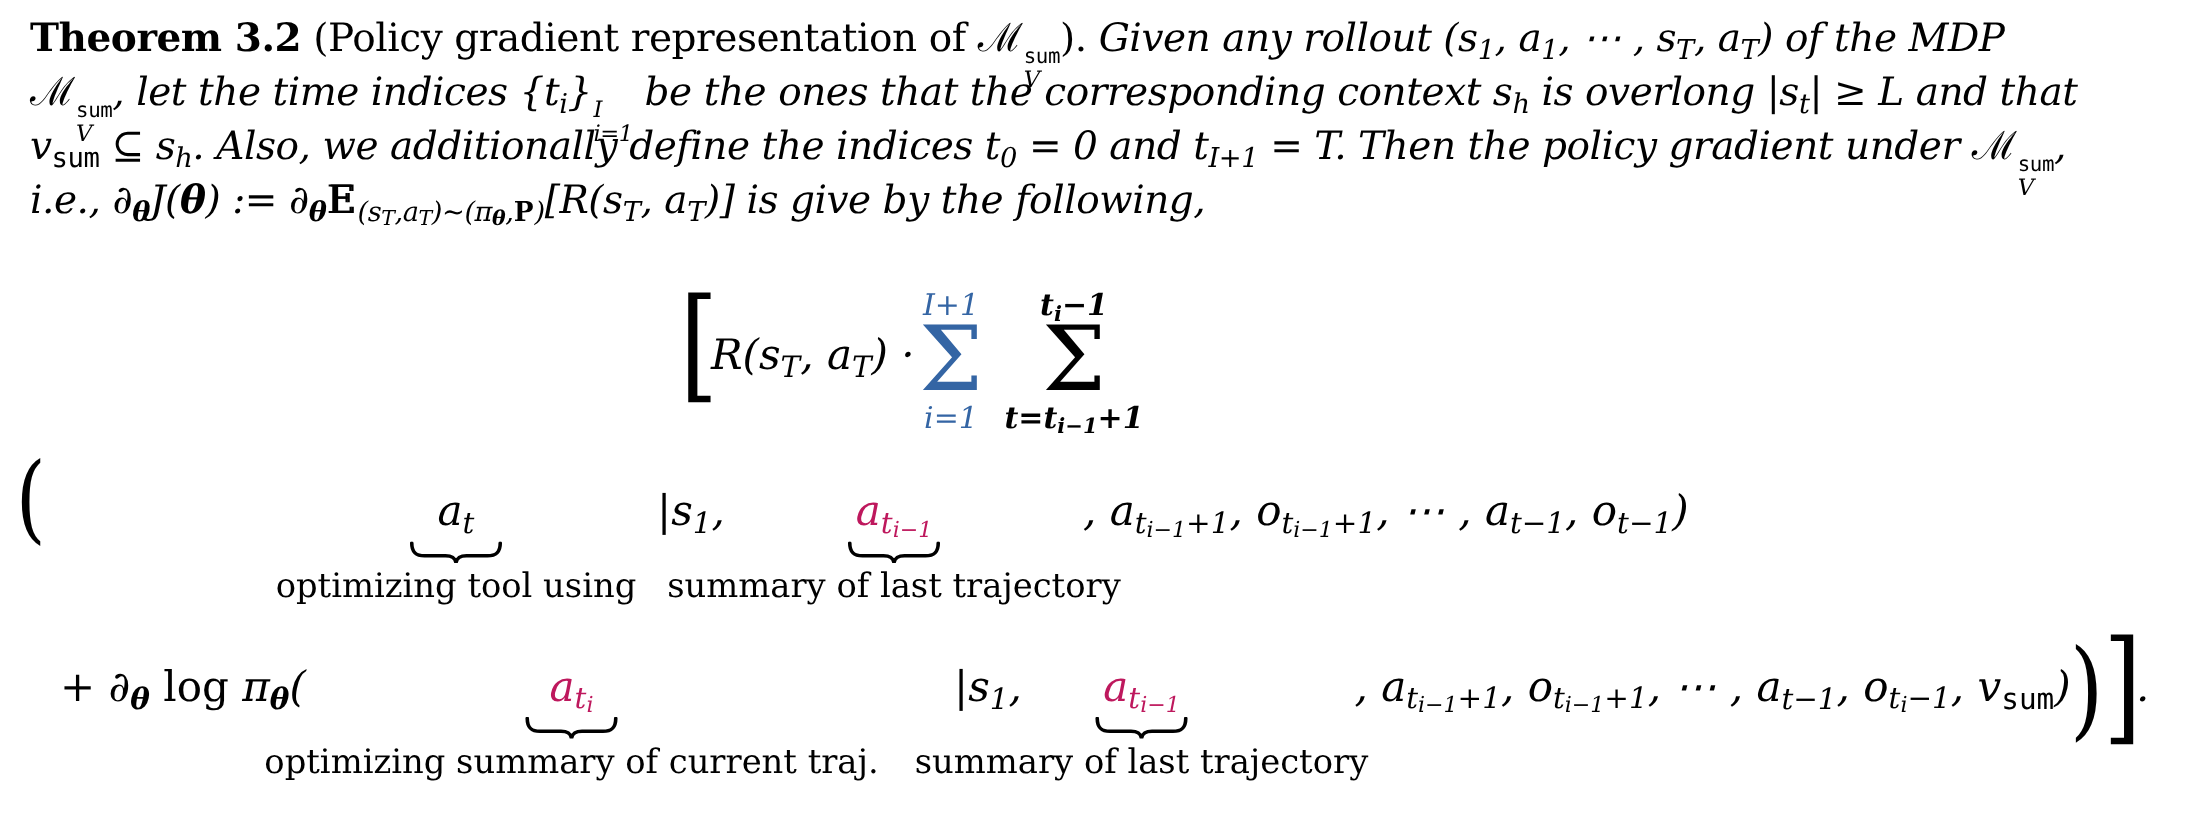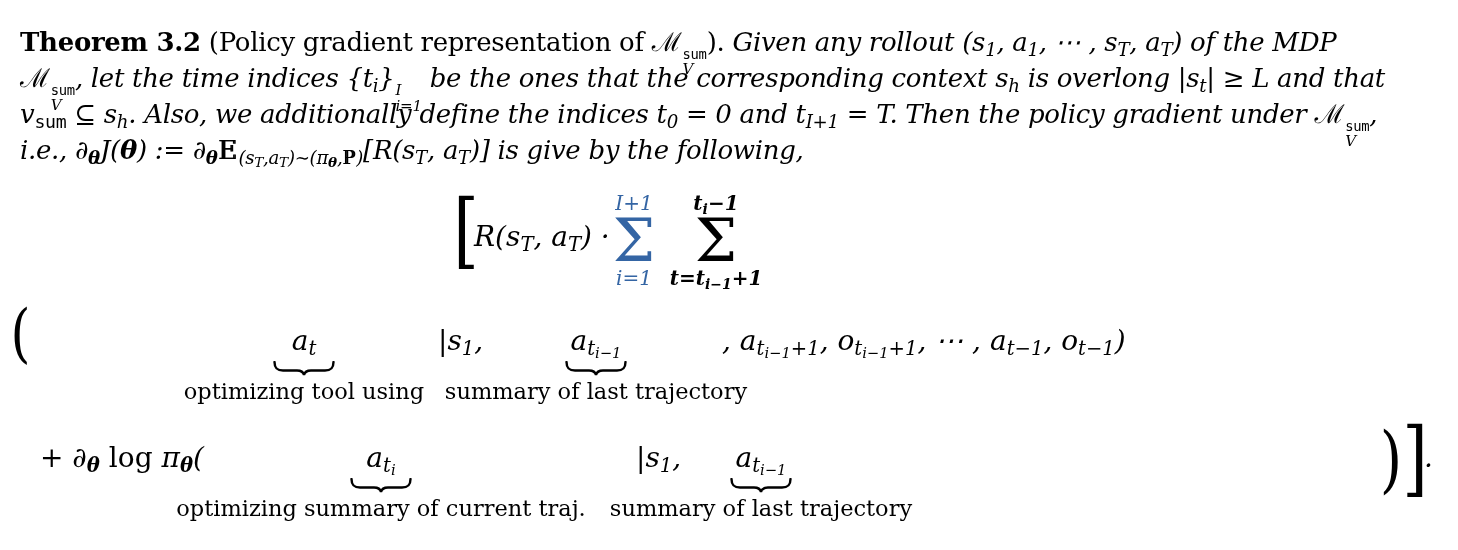--- a/index.html
+++ b/index.html
@@ -1,31 +1,31 @@
 <!DOCTYPE html>
 <html><head>
 <meta charset="utf-8">
 <style>
   html,body{margin:0;padding:0;background:#ffffff;}
   .page{position:relative;width:1458px;height:550px;background:#ffffff;color:#000;
         font-family:"DejaVu Serif", serif;overflow:hidden;}
 
   
-  .thm{position:absolute;left:20px;top:24px;width:1430px;font-size:26px;
+  .thm{position:absolute;left:20px;top:8px;width:1430px;font-size:26px;
        font-style:italic;letter-spacing:-0.3px;}
   .tline{height:36px;line-height:36px;white-space:nowrap;}
 
   
   .up{font-style:normal;}
   .iv{font-style:italic;}
   .bt{font-weight:bold;}
   .tt{font-family:"DejaVu Sans Mono", monospace;font-style:normal;}
   .bb{font-style:normal;text-shadow:1.3px 0 0 currentColor;margin-right:2px;}
   .cal{font-style:normal;}
-  .o{color:#000000;}
+  .o{color:#be185d;}
   sub{font-size:70%;line-height:0;vertical-align:-0.28em;font-style:inherit;}
   sub sub{font-size:75%;vertical-align:-0.2em;}
   .ss{display:inline-flex;flex-direction:column;align-items:flex-start;
       vertical-align:-0.55em;line-height:1.05;font-size:58%;font-style:normal;margin-left:1px;}
   .ss span{display:block;}
   .ss .tt{font-size:92%;}
 
   .mrow{position:absolute;font-size:28px;font-style:italic;white-space:nowrap;line-height:1.25;}
   .bigd{position:absolute;font-style:normal;line-height:1;transform:scaleX(0.8);transform-origin:center top;}
 
@@ -117,18 +117,19 @@
   <span class="mrow" style="left:636px;top:440px">|s<sub>1</sub>,</span>
 
   <span class="ugrp" style="left:620px;top:440px;width:282px">
     <span class="sym o">a<sub>t<sub>i−1</sub></sub></span>
     <svg width="62" height="15" viewBox="0 0 62 15">
         <path d="M1.5,1 C1.5,8 5,9.5 10,9.5 L24,9.5 C28,9.5 30.2,10.5 31,14 C31.8,10.5 34,9.5 38,9.5 L52,9.5 C57,9.5 60.5,8 60.5,1" fill="none" stroke="#000" stroke-width="2.4" stroke-linecap="round"></path>
       </svg>
     <span class="ulabel">summary of last trajectory</span>
   </span>
 
+  <span class="mrow" style="left:903px;top:440px">, a<sub>t<sub>i−1</sub>+1</sub>, o<sub>t<sub>i−1</sub>+1</sub>, ⋯ , a<sub>t−1</sub>, o<sub>t<sub>i</sub>−1</sub>, v<sub class="tt">sum</sub>)</span>
 
   <span class="bigd" style="left:1377px;top:423px;font-size:72px">)</span>
   <span class="bigd" style="left:1399px;top:417px;font-size:82px">]</span>
   <span class="mrow" style="left:1424px;top:440px">.</span>
 
 </div>
 
 </body></html>

